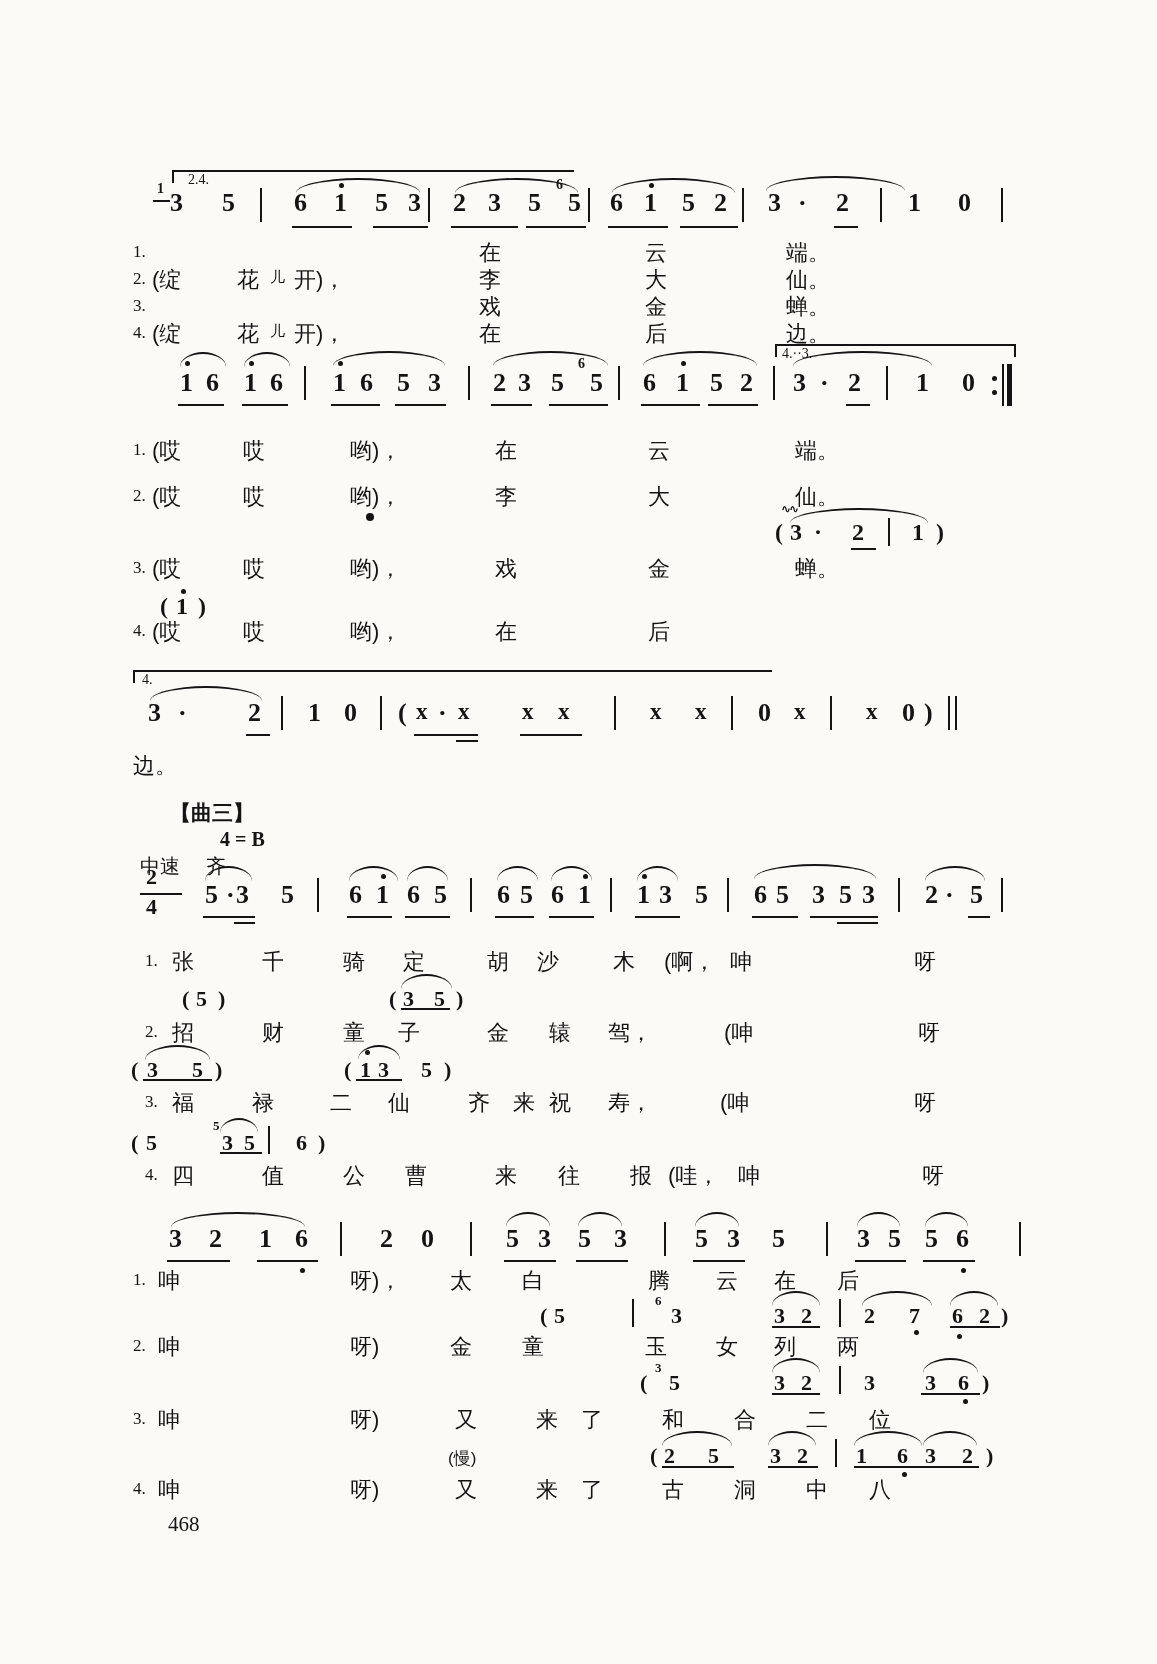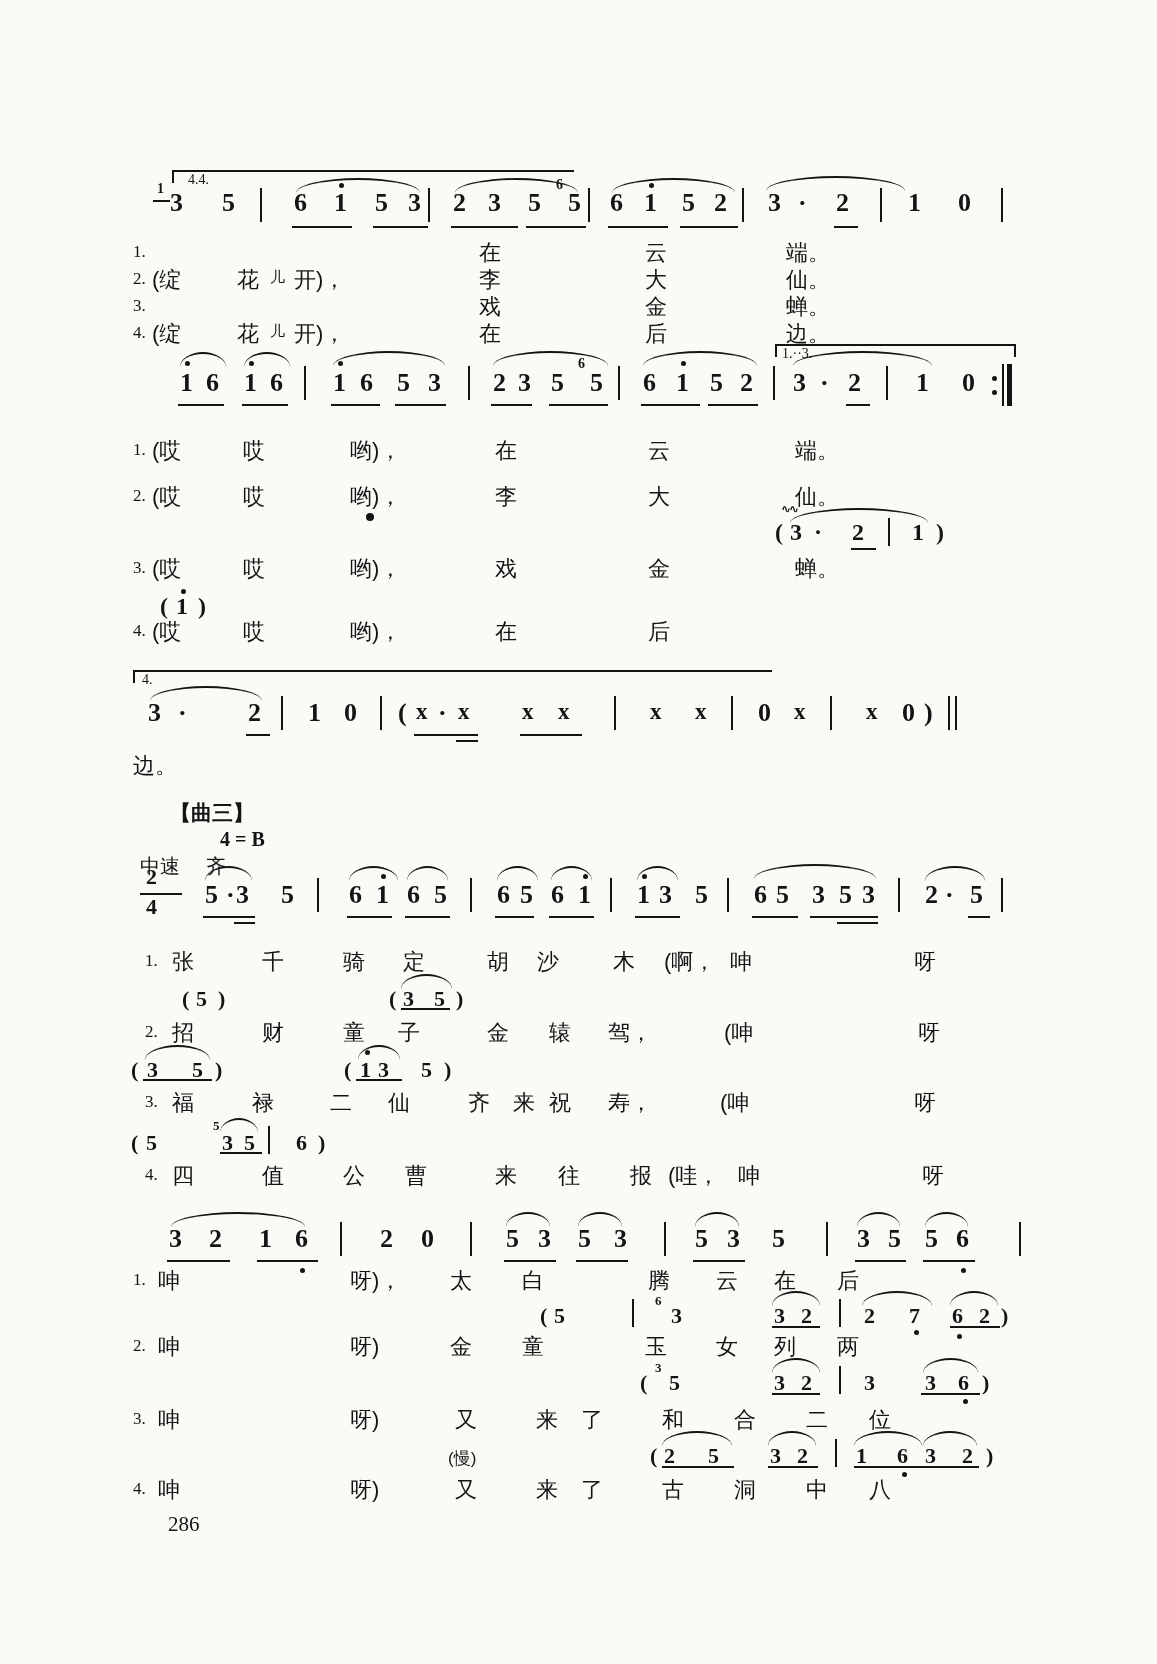--- a/index.html
+++ b/index.html
@@ -30,23 +30,23 @@
   .hdr{position:absolute;line-height:1;color:#141414;}
 </style>
 </head>
 <body>
 
 <div class="sheet" id="sheet">
   <span class="hdr" style="left:170px;top:802px;font-weight:700;font-size:21px;">【曲三】</span>
   <span class="hdr" style="left:220px;top:829px;font-weight:700;font-size:20px;font-family:'Liberation Serif','DejaVu Serif',serif;">4 = B</span>
   <span class="hdr" style="left:140px;top:856px;font-size:20px;">中速</span>
   <span class="hdr" style="left:206px;top:856px;font-size:20px;">齐</span>
-  <span class="hdr" style="left:168px;top:1514px;font-size:21px;font-family:'Liberation Serif','DejaVu Serif',serif;">286</span>
+  <span class="hdr" style="left:168px;top:1514px;font-size:21px;font-family:'Liberation Serif','DejaVu Serif',serif;">468</span>
 <div class="volta l" style="left: 172px; top: 170px; width: 400px;"></div>
-    <span class="vlabel" style="left: 188px; top: 173px;">4.4.</span>
+    <span class="vlabel" style="left: 188px; top: 173px;">2.4.</span>
     <div class="slur" style="left: 296px; top: 178px; width: 124px;"></div>
     <div class="slur" style="left: 455px; top: 178px; width: 123px;"></div>
     <div class="slur" style="left: 612px; top: 178px; width: 123px;"></div>
     <div class="slur" style="left: 766px; top: 176px; width: 139px;"></div>
     <span class="note g" style="left: 157px; top: 182px;">1</span>
     <span class="note" style="left: 170px; top: 190px;">3</span>
     <span class="note" style="left: 222px; top: 190px;">5</span>
     <span class="note" style="left: 294px; top: 190px;">6</span>
     <span class="note" style="left: 334px; top: 190px;">1</span>
     <span class="note" style="left: 375px; top: 190px;">5</span>
@@ -99,21 +99,21 @@
     <span class="lyr" style="left: 786px; top: 296px;">蝉。</span>
     <span class="lyr num" style="left: 133px; top: 323px;">4.</span>
     <span class="lyr" style="left: 152px; top: 323px;">(绽</span>
     <span class="lyr" style="left: 237px; top: 323px;">花</span>
     <span class="lyr small" style="left: 270px; top: 323px;">儿</span>
     <span class="lyr" style="left: 294px; top: 323px;">开)，</span>
     <span class="lyr" style="left: 479px; top: 323px;">在</span>
     <span class="lyr" style="left: 645px; top: 323px;">后</span>
     <span class="lyr" style="left: 786px; top: 323px;">边。</span>
     <div class="volta l r" style="left: 775px; top: 344px; width: 237px;"></div>
-    <span class="vlabel" style="left: 782px; top: 347px;">1.··3.</span>
+    <span class="vlabel" style="left: 782px; top: 347px;">4.··3.</span>
     <div class="slur" style="left: 180px; top: 352px; width: 46px;"></div>
     <div class="slur" style="left: 244px; top: 352px; width: 46px;"></div>
     <div class="slur" style="left: 333px; top: 351px; width: 112px;"></div>
     <div class="slur" style="left: 493px; top: 351px; width: 115px;"></div>
     <div class="slur" style="left: 643px; top: 351px; width: 114px;"></div>
     <div class="slur" style="left: 793px; top: 351px; width: 139px;"></div>
     <div class="slur" style="left: 790px; top: 508px; width: 138px;"></div>
     <span class="note" style="left: 180px; top: 370px;">1</span>
     <span class="note" style="left: 206px; top: 370px;">6</span>
     <span class="note" style="left: 244px; top: 370px;">1</span>

